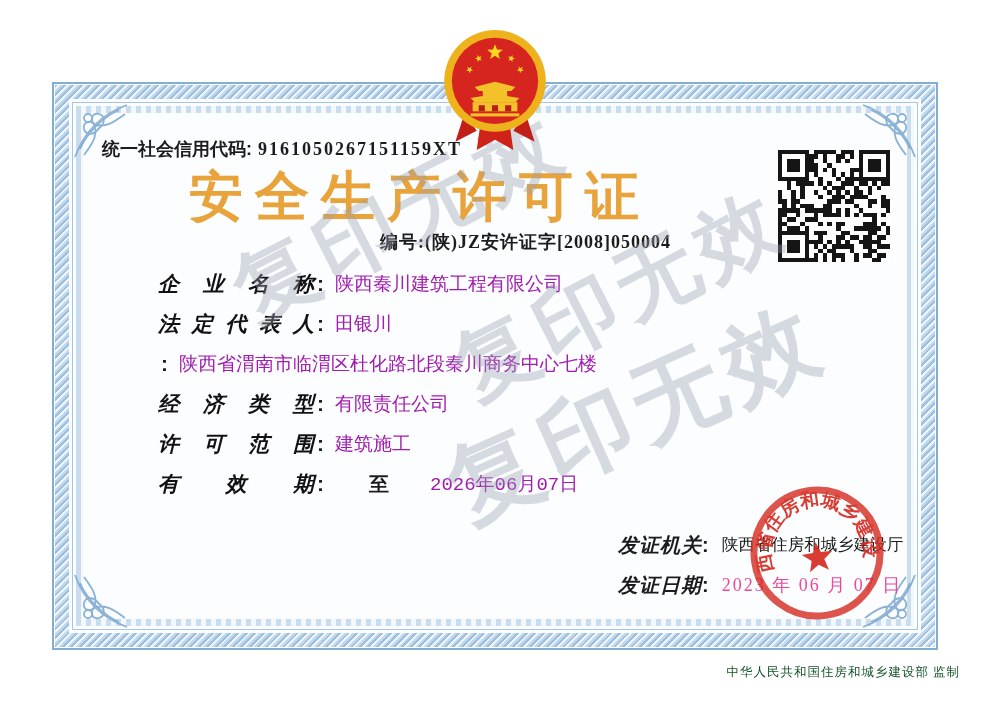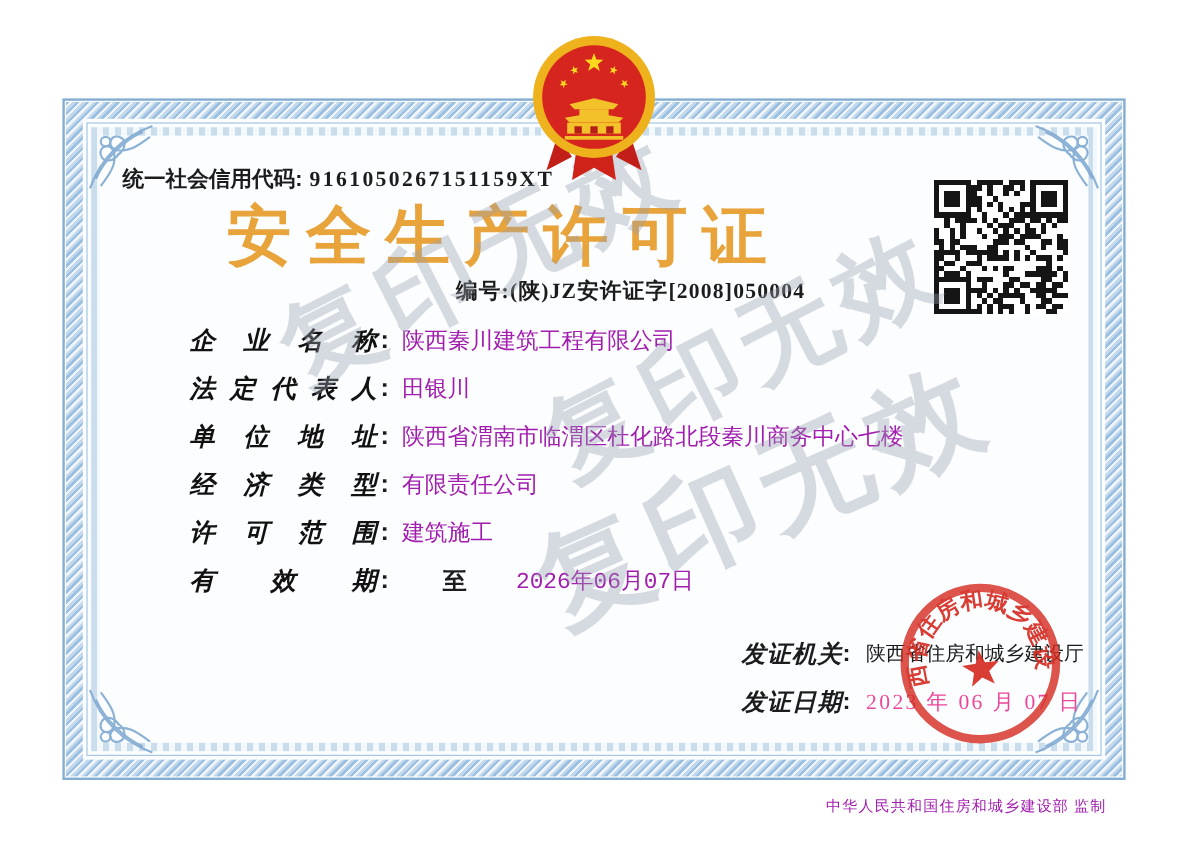--- a/index.html
+++ b/index.html
@@ -49,22 +49,22 @@
   .issuer-block{position:absolute;left:618px;top:525px;z-index:3;}
   .irow{height:40px;display:flex;align-items:center;}
   .slabel{font-size:20px;font-weight:bold;letter-spacing:1px;font-style:italic;}
   .scolon{font-size:20px;font-weight:bold;}
   .svalue{font-family:"Liberation Serif",serif;font-size:16.5px;margin-left:13px;color:#1a1a1a;}
   .dvalue{font-family:"Liberation Serif",serif;font-size:18px;margin-left:13px;letter-spacing:2px;color:#ec4899;}
 
   
   .seal{position:absolute;left:744px;top:480px;z-index:6;transform:rotate(-8deg);opacity:.9;}
 
-  .footer{position:absolute;left:686px;top:664px;width:236px;z-index:3;text-align:right;
-          font-family:"Liberation Serif",serif;font-size:12.5px;color:#a21caf;letter-spacing:1px;}
+  .footer{position:absolute;left:724px;top:664px;width:236px;z-index:3;text-align:right;
+          font-family:"Liberation Serif",serif;font-size:12.5px;color:#14532d;letter-spacing:1px;}
 </style>
 </head>
 <body>
 
 <div class="paper">
 
   <div class="frame">
     <div class="f0"></div>
     <div class="f1"></div>
     <div class="f1h"></div>
@@ -400,21 +400,20 @@
       <span class="flabel">企业名称</span>
       <span class="fcolon">:</span>
       <span class="fvalue">陕西秦川建筑工程有限公司</span>
     </div>
     <div class="row">
       <span class="flabel">法定代表人</span>
       <span class="fcolon">:</span>
       <span class="fvalue">田银川</span>
     </div>
     <div class="row">
-      <span class="flabel">单位地址</span>
       <span class="fcolon">:</span>
       <span class="fvalue">陕西省渭南市临渭区杜化路北段秦川商务中心七楼</span>
     </div>
     <div class="row">
       <span class="flabel">经济类型</span>
       <span class="fcolon">:</span>
       <span class="fvalue">有限责任公司</span>
     </div>
     <div class="row">
       <span class="flabel">许可范围</span>

